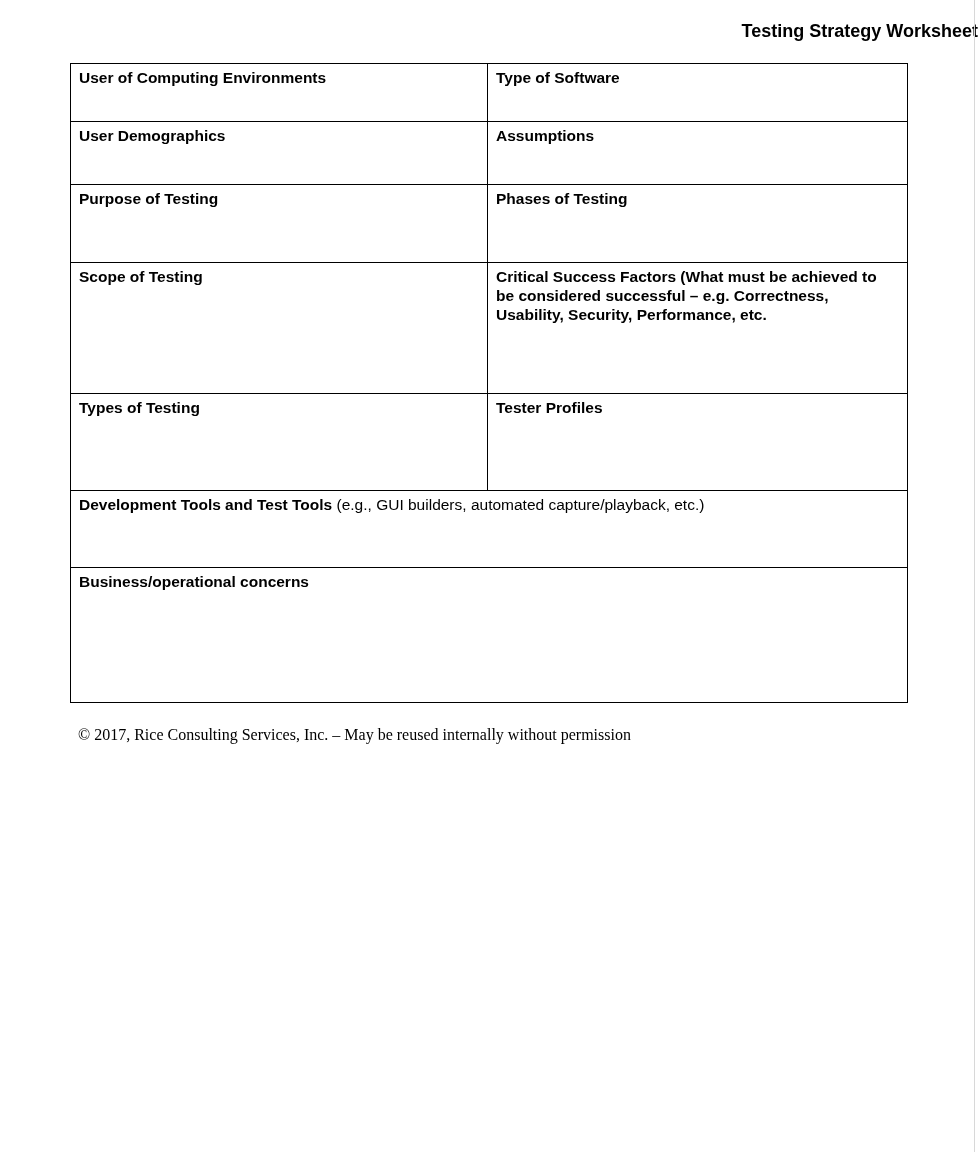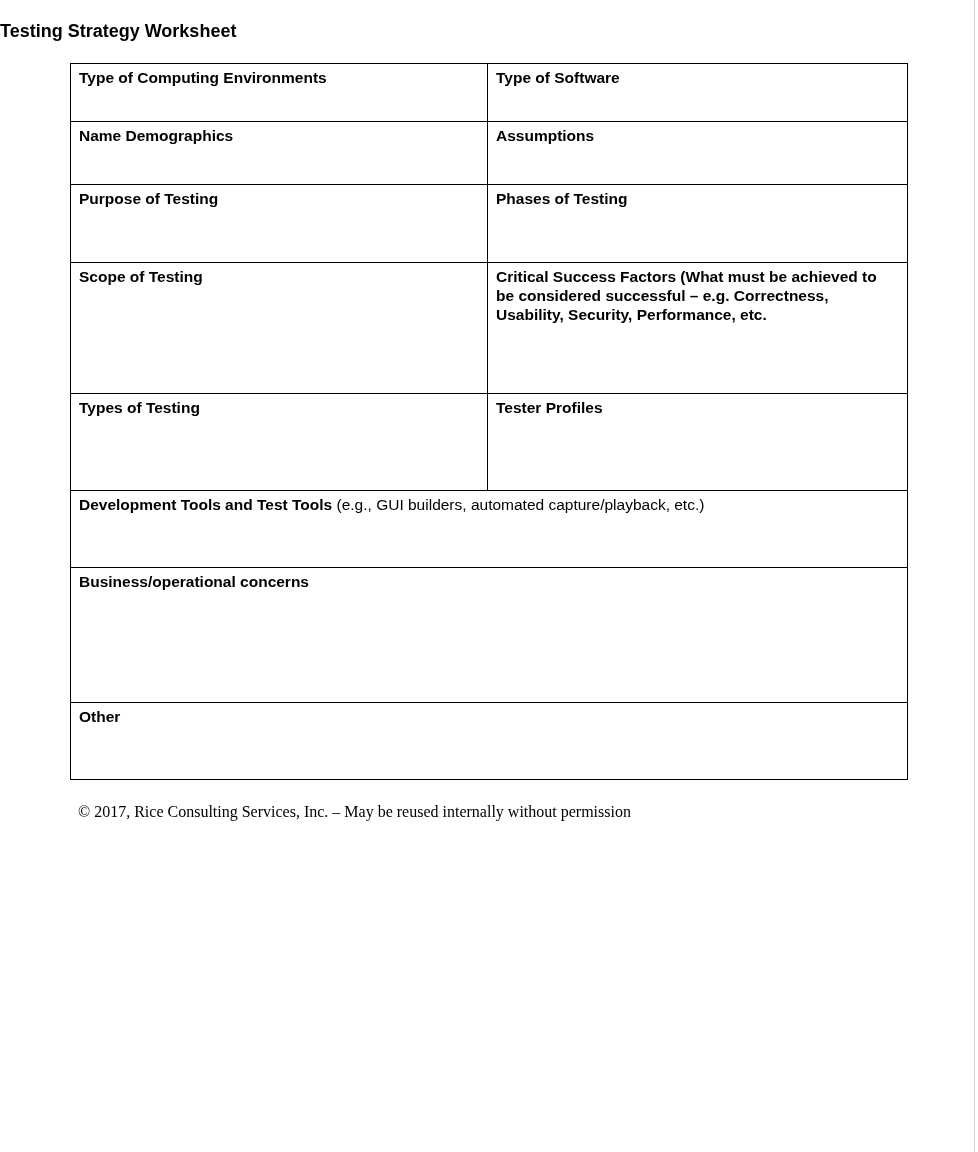--- a/index.html
+++ b/index.html
@@ -10,21 +10,21 @@
   body {
     width: 978px;
     height: 1152px;
     position: relative;
     overflow: hidden;
     font-family: "Liberation Sans", sans-serif;
     color: #000000;
   }
   .page-title {
     margin: 20px 0 0 0;
-    text-align: left;
+    text-align: right;
     font-size: 18px;
     line-height: 22px;
     font-weight: bold;
   }
   table.worksheet {
     border-collapse: collapse;
     table-layout: fixed;
     width: 837px;
     margin: 21px 0 0 70px;
   }
@@ -82,29 +82,29 @@
 <h1 class="page-title">Testing Strategy Worksheet</h1>
 
 <table class="worksheet">
   <colgroup>
     <col style="width:417px">
     <col style="width:420px">
   </colgroup>
   <tbody>
     <tr class="r2">
       <td>
-        <span>Type of Computing Environments</span>
+        <span>User of Computing Environments</span>
       </td>
       <td>
         <span>Type of Software</span>
       </td>
     </tr>
     <tr class="r3">
       <td>
-        <span>Name Demographics</span>
+        <span>User Demographics</span>
       </td>
       <td>
         <span>Assumptions</span>
       </td>
     </tr>
     <tr class="r4">
       <td>
         <span>Purpose of Testing</span>
       </td>
       <td>
@@ -130,23 +130,18 @@
     <tr class="r7">
       <td colspan="2">
         <span>Development Tools and Test Tools</span><span class="label-regular"> (e.g., GUI builders, automated capture/playback, etc.)</span>
       </td>
     </tr>
     <tr class="r8">
       <td colspan="2">
         <span>Business/operational concerns</span>
       </td>
     </tr>
-    <tr class="r10">
-      <td colspan="2">
-        <span>Other</span>
-      </td>
-    </tr>
   </tbody>
 </table>
 
 <div class="copyright-footer">© 2017, Rice Consulting Services, Inc. – May be reused internally without permission</div>
 
 <div class="page-edge-line"></div>
 
 </body></html>

